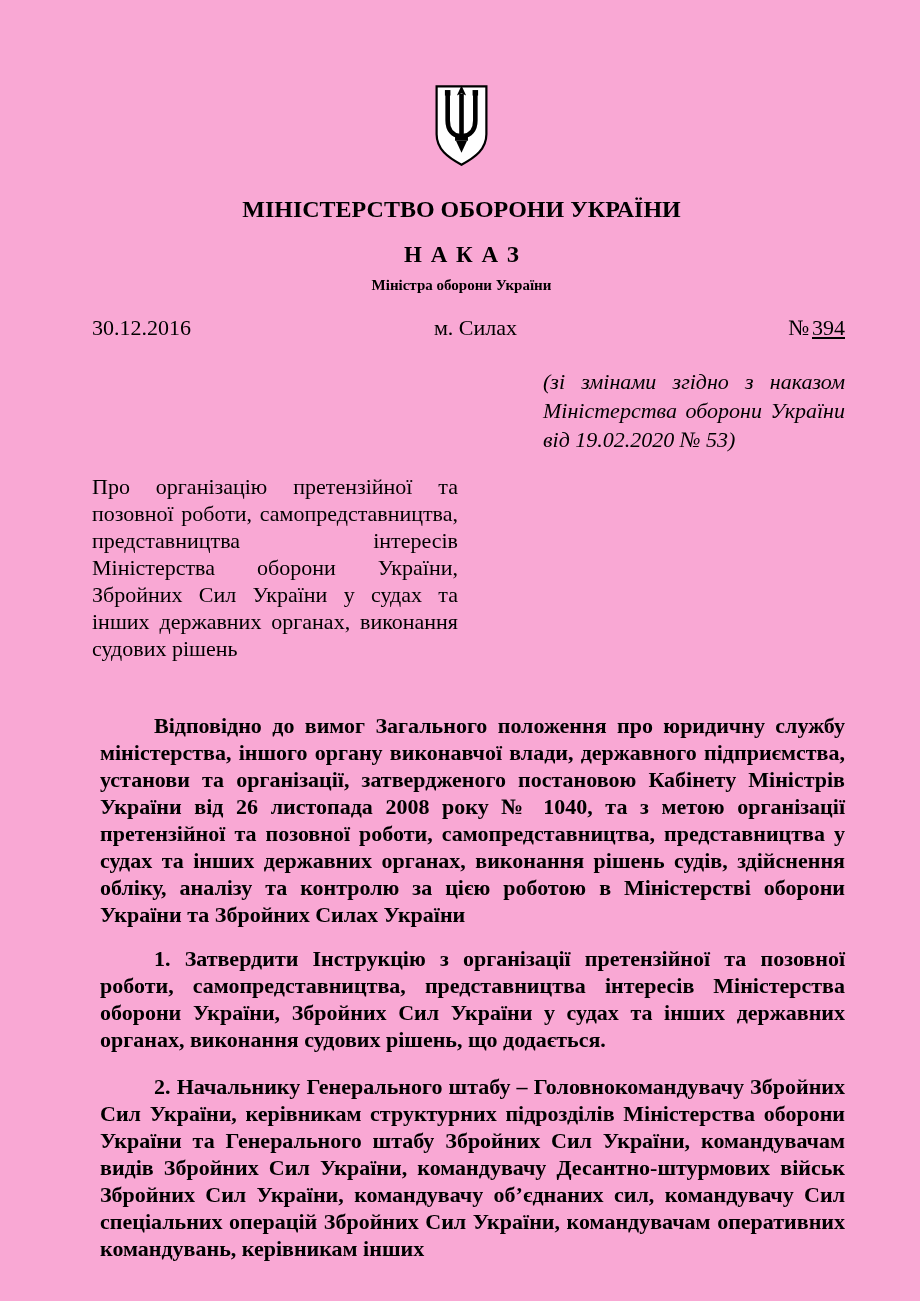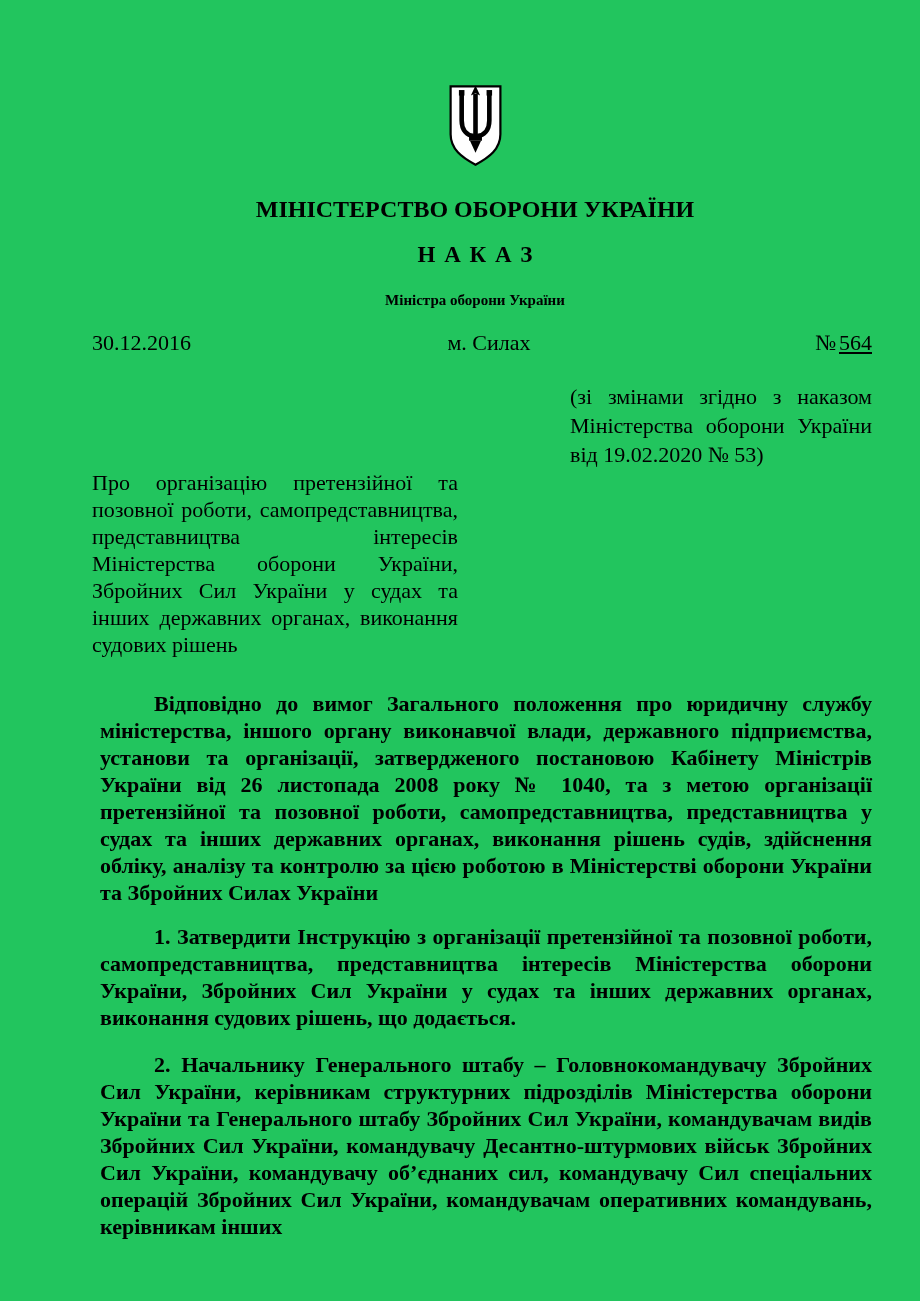--- a/index.html
+++ b/index.html
@@ -5,23 +5,23 @@
   html, body {
     margin: 0;
     padding: 0;
     background: #ffffff;
   }
   .page {
     position: relative;
     width: 920px;
     height: 1301px;
     box-sizing: border-box;
-    background: #22c55e;
+    background: #f9a8d4;
     color: #000000;
-    padding: 82px 48px 0 92px;
+    padding: 82px 75px 0 92px;
     overflow: hidden;
     font-family: "Liberation Serif", "DejaVu Serif", serif;
     font-size: 22px;
     line-height: 27px;
   }
   .emblem-wrap {
     width: 100%;
     display: flex;
     justify-content: center;
     margin-bottom: 20px;
@@ -36,21 +36,21 @@
     margin-bottom: 20px;
     position: relative;
     left: -7px;
   }
   .order-word {
     text-align: center;
     font-weight: bold;
     font-size: 23px;
     line-height: 26px;
     word-spacing: 3px;
-    margin-bottom: 19px;
+    margin-bottom: 4px;
     position: relative;
     left: -7px;
   }
   .order-subheading {
     text-align: center;
     font-weight: bold;
     font-size: 15px;
     line-height: 26px;
     margin-bottom: 16px;
     position: relative;
@@ -64,27 +64,29 @@
     line-height: 27px;
   }
   .date-row .city { position: relative; left: -14px; }
   .order-number .num {
     text-decoration: underline;
     padding-left: 3px;
   }
   .amendment-note {
     margin-left: auto;
     width: 302px;
+    font-style: italic;
     text-align: justify;
     line-height: 29px;
+    margin-bottom: 19px;
   }
   .subject-block {
     width: 366px;
     text-align: justify;
-    margin-bottom: 32px;
+    margin-bottom: 50px;
   }
   .para {
     margin: 0 0 20px 8px;
     text-align: justify;
     text-indent: 54px;
     font-weight: bold;
   }
   .preamble { margin-bottom: 17px; }
   .decree-word {
     font-size: 22px;
@@ -119,21 +121,21 @@
 
   <div class="ministry-title">МІНІСТЕРСТВО ОБОРОНИ УКРАЇНИ</div>
 
   <div class="order-word">Н А К А З</div>
 
   <div class="order-subheading">Міністра оборони України</div>
 
   <div class="date-row">
     <span class="date">30.12.2016</span>
     <span class="city">м. Силах</span>
-    <span class="order-number"><span>№</span><span class="num">564</span></span>
+    <span class="order-number"><span>№</span><span class="num">394</span></span>
   </div>
 
   <div class="amendment-note">(зі змінами згідно з наказом Міністерства оборони України від 19.02.2020 № 53)</div>
 
   <div class="subject-block">Про організацію претензійної та позовної роботи, самопредставництва, представництва інтересів Міністерства оборони України, Збройних Сил України у судах та інших державних органах, виконання судових рішень</div>
 
   <p class="para preamble">Відповідно до вимог Загального положення про юридичну службу міністерства, іншого органу виконавчої влади, державного підприємства, установи та організації, затвердженого постановою Кабінету Міністрів України від 26 листопада 2008 року № 1040, та з метою організації претензійної та позовної роботи, самопредставництва, представництва у судах та інших державних органах, виконання рішень судів, здійснення обліку, аналізу та контролю за цією роботою в Міністерстві оборони України та Збройних Силах України</p>
 
 
   <p class="para">1. Затвердити Інструкцію з організації претензійної та позовної роботи, самопредставництва, представництва інтересів Міністерства оборони України, Збройних Сил України у судах та інших державних органах, виконання судових рішень, що додається.</p>

